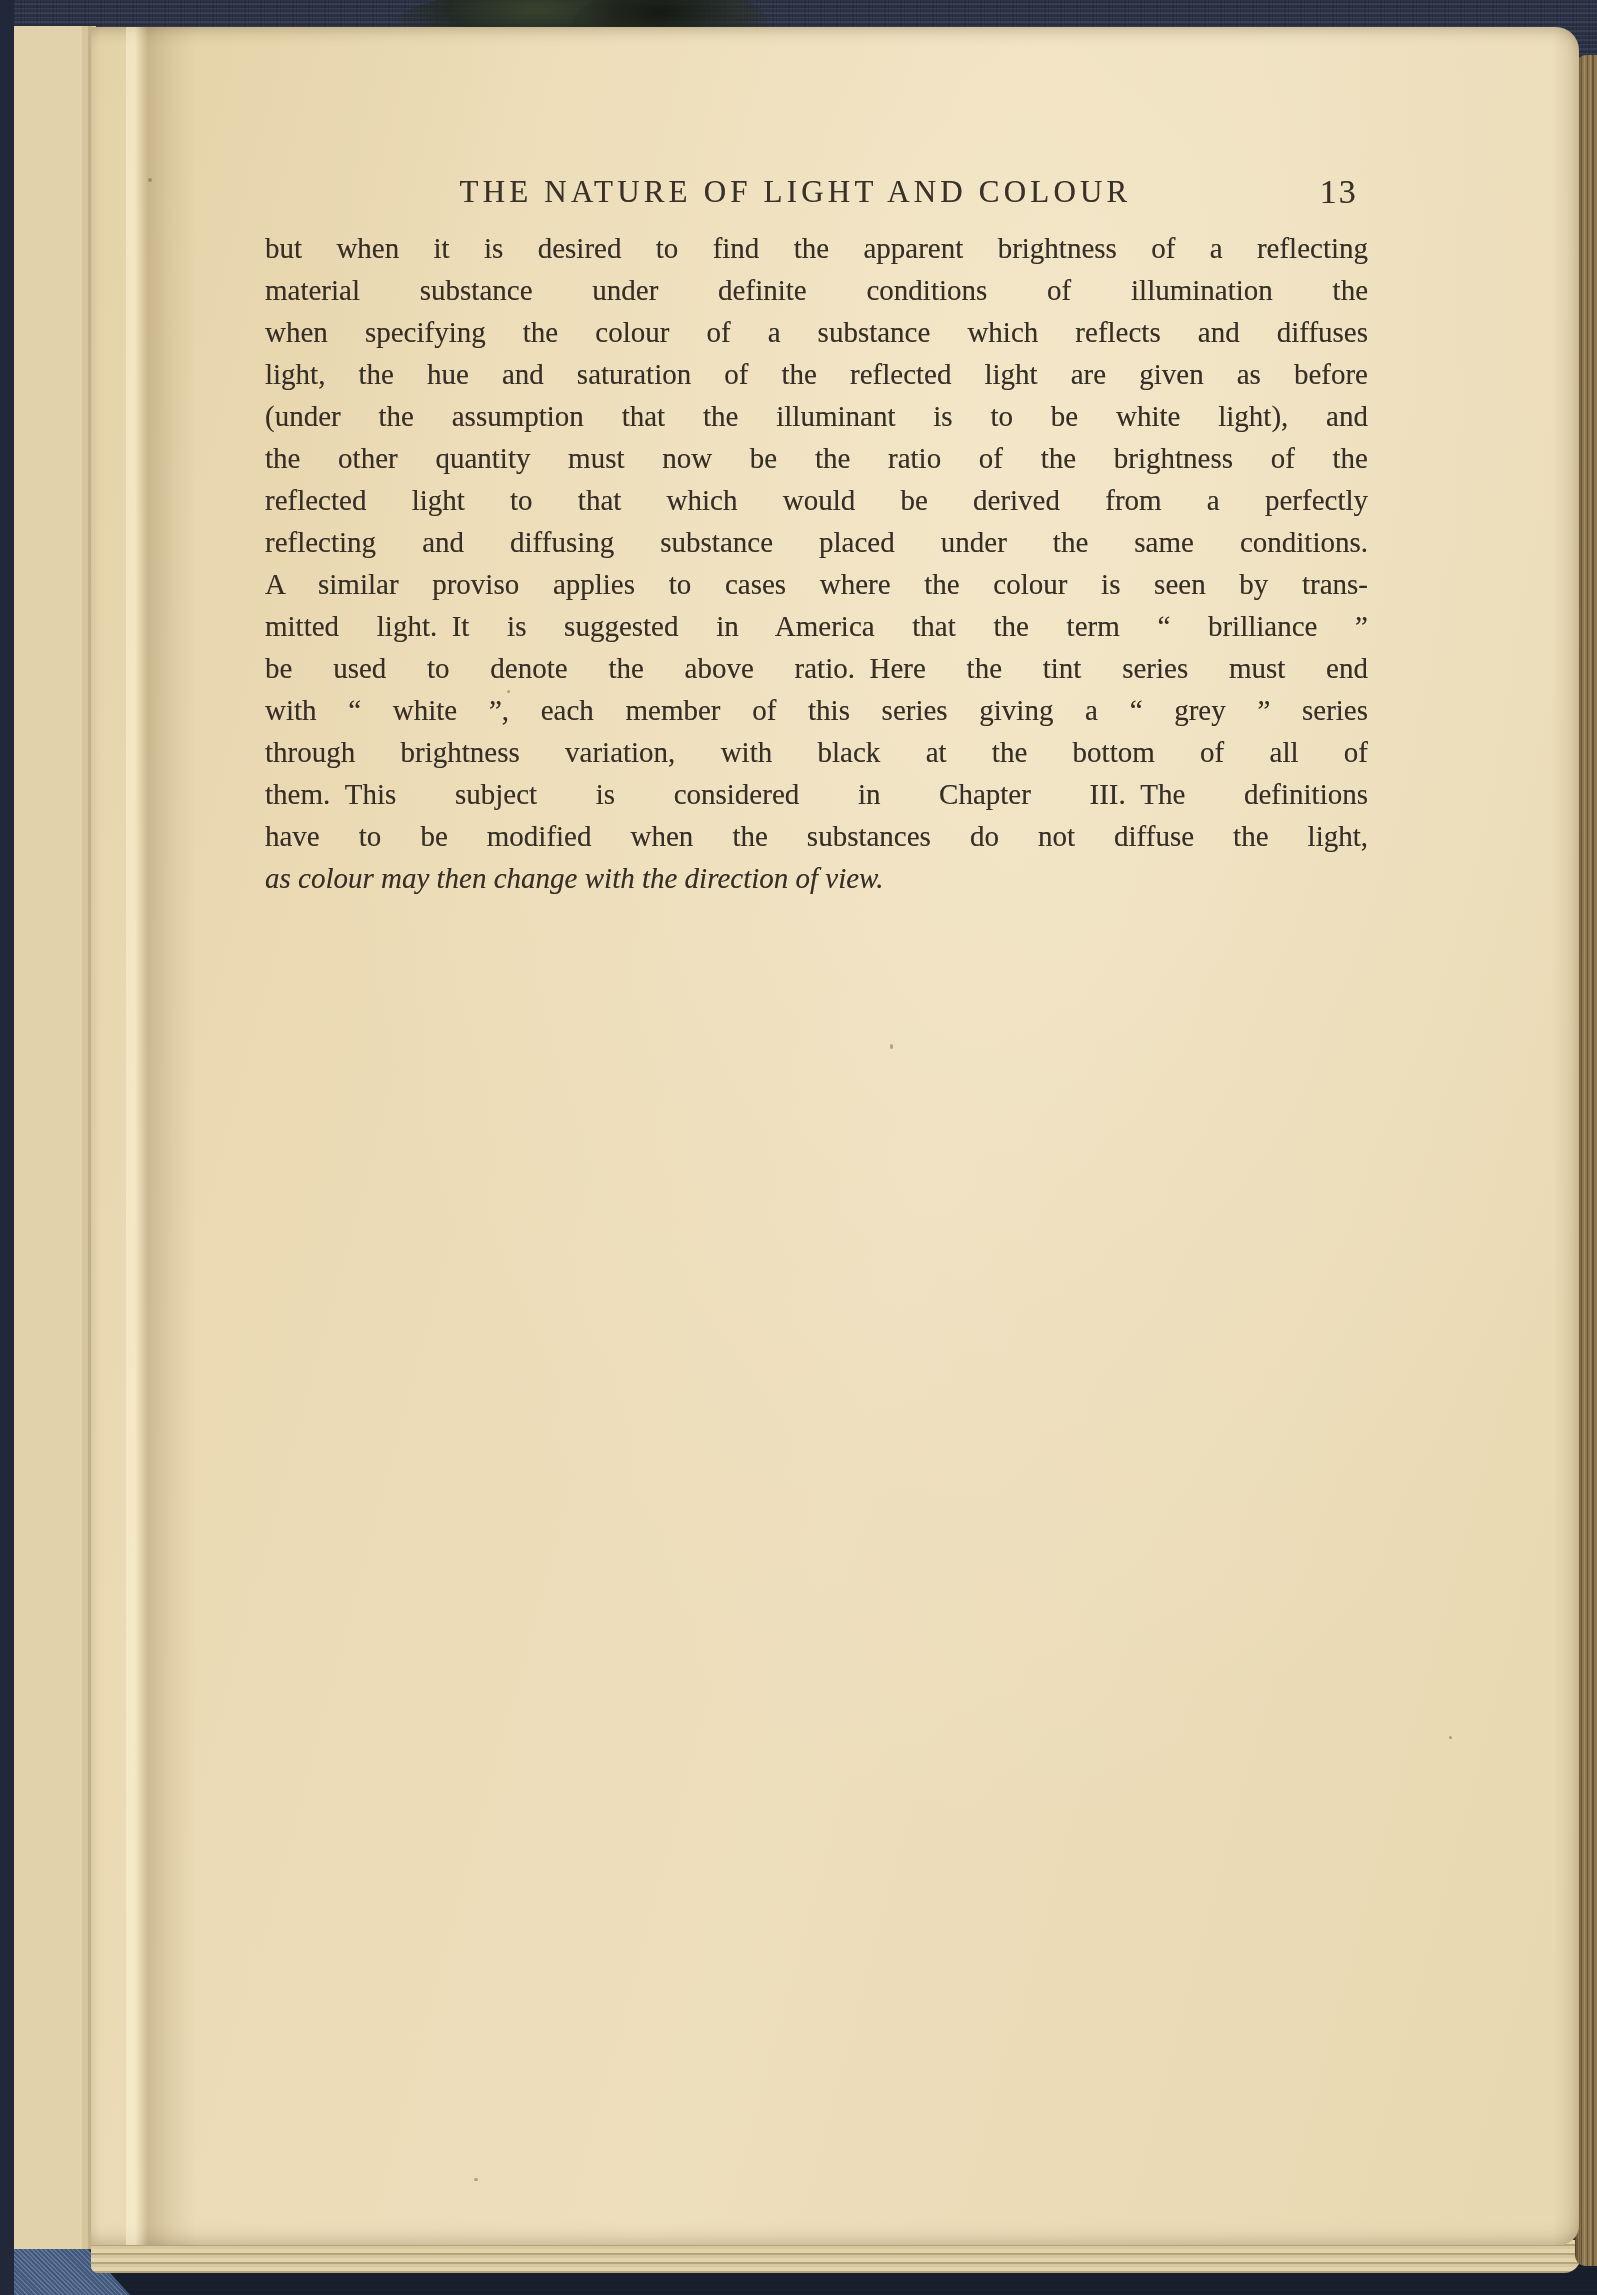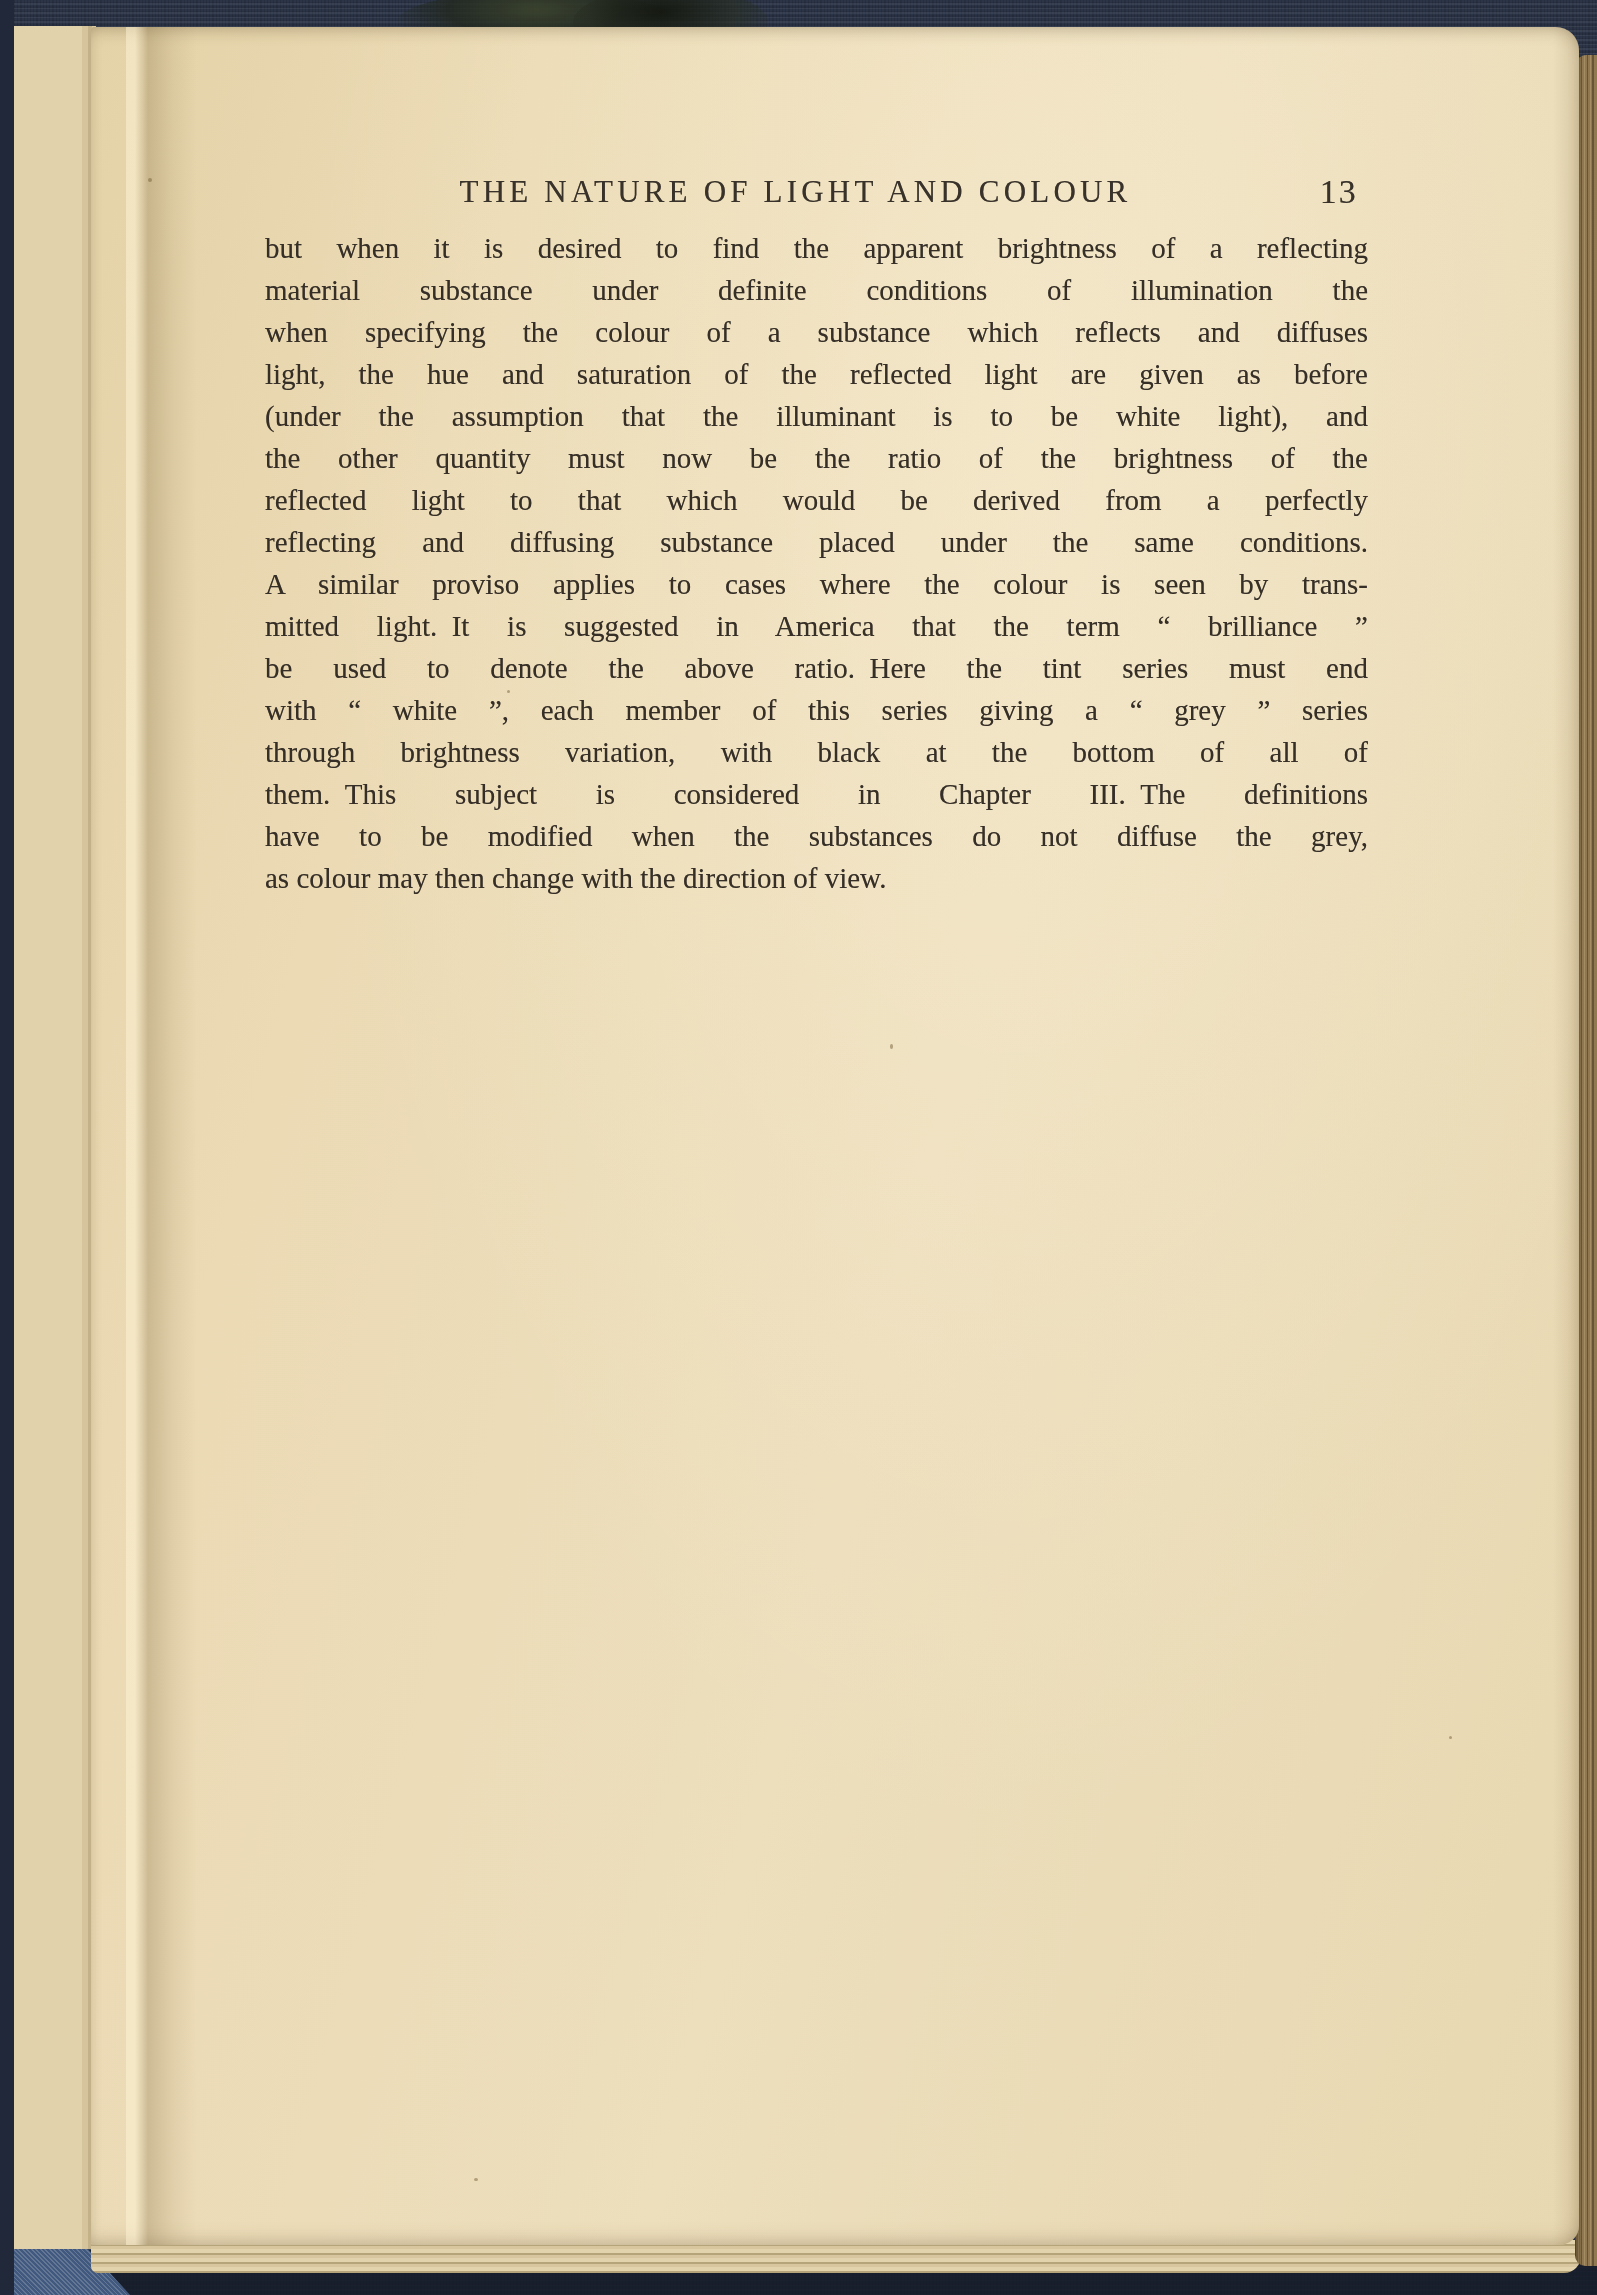--- a/index.html
+++ b/index.html
@@ -99,21 +99,21 @@
     position: absolute; right: 10.4px; top: 0;
     font-size: 34px; line-height: 45px; letter-spacing: 1.9px;
     text-shadow: 0 0 0.6px rgba(56,48,38,0.5);
   }
   .body-text {
     position: absolute; left: 174px; top: 200px; width: 1103px;
     font-size: 29px; line-height: 42px; color: #362f27;
     text-shadow: 0 0 0.6px rgba(54,47,39,0.45);
   }
   .line { text-align: justify; text-align-last: justify; }
-  .line.last { text-align-last: left; }
+  .line.last { text-align-last: left; font-style: italic; }
 
   
   .speck { position: absolute; border-radius: 50%; background: rgba(120,95,55,0.5); }
   .s1 { left: 57px;  top: 151px;  width: 3.9px; height: 3.9px; }
   .s2 { left: 416px; top: 663px; width: 3.2px; height: 3.2px; }
   .s3 { left: 799px; top: 1017px; width: 3.2px; height: 4.5px; }
   .s4 { left: 1358px; top: 1709px; width: 3.2px; height: 3.2px; }
   .s5 { left: 383px; top: 2151px; width: 3.9px; height: 3.2px; }
 </style>
 </head>
@@ -150,18 +150,18 @@
       <div class="line">(under the assumption that the illuminant is to be white light), and</div>
       <div class="line">the other quantity must now be the ratio of the brightness of the</div>
       <div class="line">reflected light to that which would be derived from a perfectly</div>
       <div class="line">reflecting and diffusing substance placed under the same conditions.</div>
       <div class="line">A similar proviso applies to cases where the colour is seen by trans-</div>
       <div class="line">mitted light. It is suggested in America that the term “ brilliance ”</div>
       <div class="line">be used to denote the above ratio. Here the tint series must end</div>
       <div class="line">with “ white ”, each member of this series giving a “ grey ” series</div>
       <div class="line">through brightness variation, with black at the bottom of all of</div>
       <div class="line">them. This subject is considered in Chapter III. The definitions</div>
-      <div class="line">have to be modified when the substances do not diffuse the grey,</div>
+      <div class="line">have to be modified when the substances do not diffuse the light,</div>
       <div class="line last">as colour may then change with the direction of view.</div>
     </div>
   </div>
 </div>
 
 
 </body></html>

